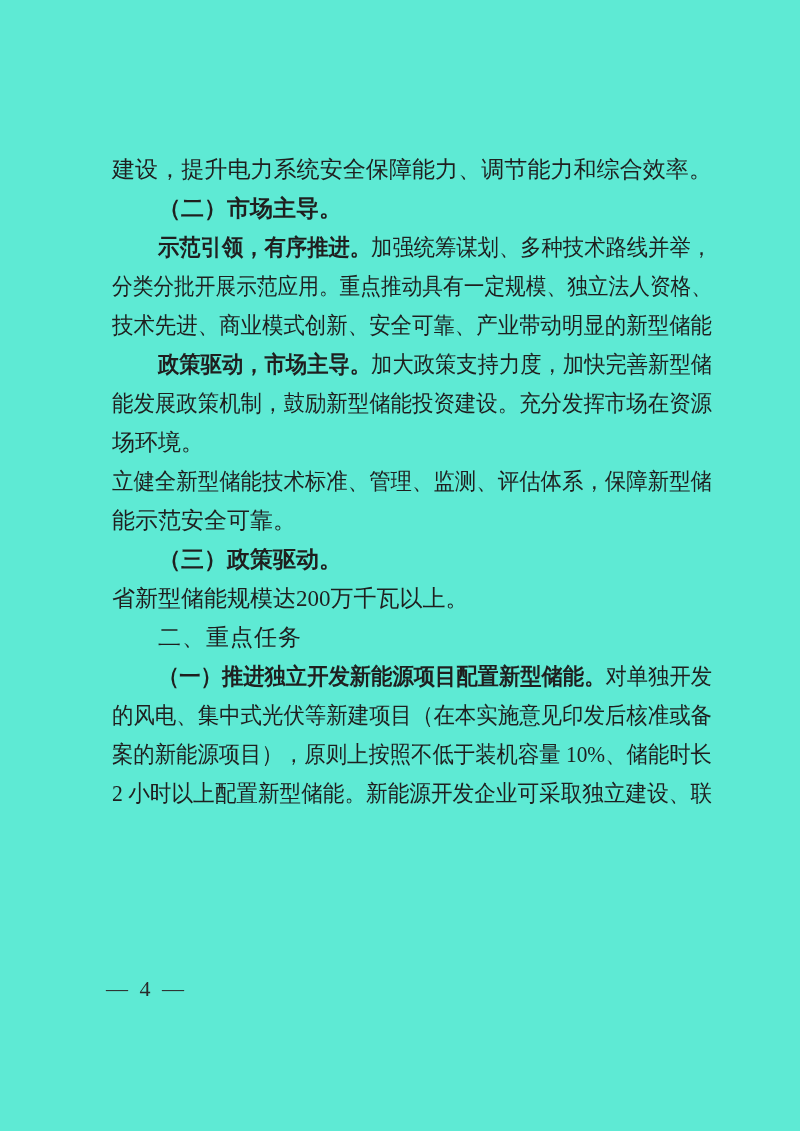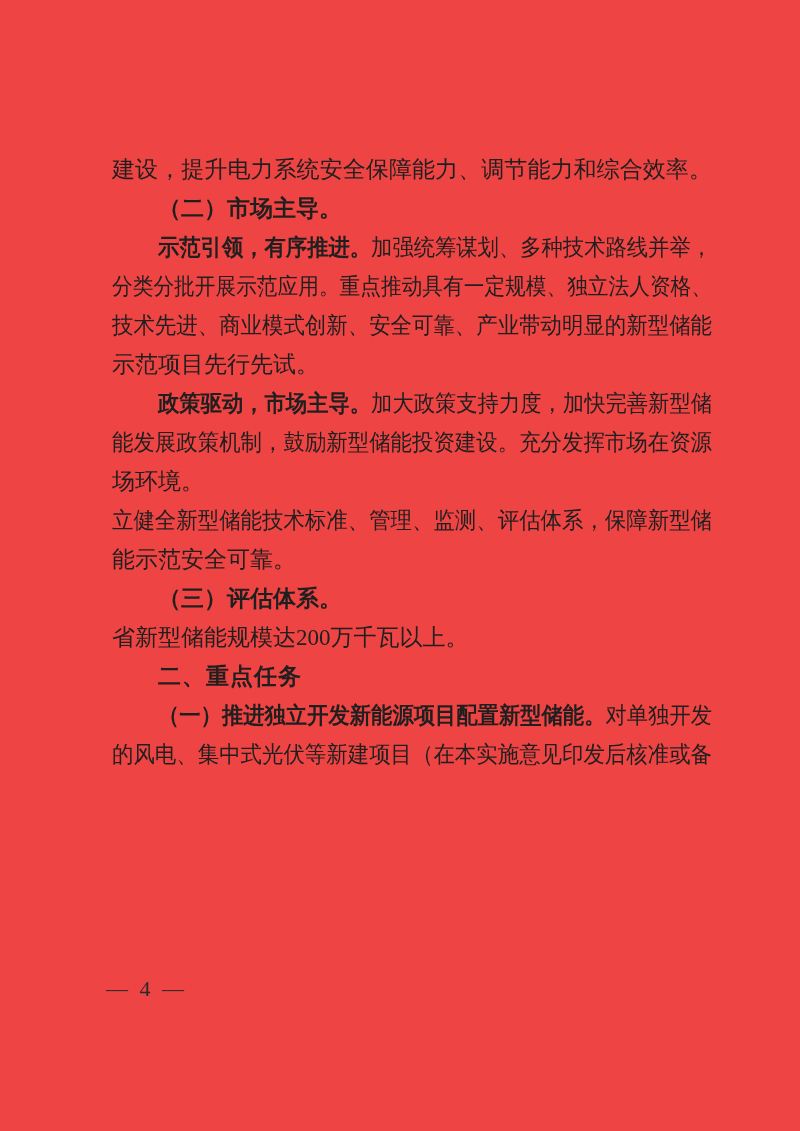--- a/index.html
+++ b/index.html
@@ -4,21 +4,21 @@
 <style>
   html, body {
     margin: 0;
     padding: 0;
     background: #ffffff;
   }
   .page {
     position: relative;
     width: 800px;
     height: 1131px;
-    background: #ef4444;
+    background: #5eead4;
     overflow: hidden;
     font-family: "Liberation Serif", "DejaVu Serif", serif;
     color: #1f1f1f;
   }
   .doc-body {
     position: absolute;
     left: 112px;
     top: 150px;
     width: 600px;
   }
@@ -30,21 +30,21 @@
     letter-spacing: 0px;
   }
   .line-content {
     display: inline-block;
     transform-origin: 0 60%;
     vertical-align: top;
   }
   .seg { font-weight: normal; }
   .seg-bold { font-weight: bold; }
   .seg-hei {
-    font-weight: bold;
+    font-weight: normal;
     font-family: "Liberation Sans", "DejaVu Sans", sans-serif;
     letter-spacing: 1px;
   }
   .page-number {
     position: absolute;
     left: 106px;
     top: 976px;
     font-size: 22px;
     letter-spacing: 3px;
     color: #2a2a2a;
@@ -54,26 +54,27 @@
 </head>
 <body>
 
 <div class="page">
   <div class="doc-body" id="doc-body">
       <div class="text-line"><span class="line-content" style="transform: scaleX(1.00334);"><span class="seg">建设，提升电力系统安全保障能力、调节能力和综合效率。</span></span></div>
       <div class="text-line" style="padding-left: 46px;"><span class="line-content"><span class="seg seg-bold">（二）市场主导。</span></span></div>
       <div class="text-line" style="padding-left: 46px;"><span class="line-content" style="transform: scaleX(0.926421);"><span class="seg seg-bold">示范引领，有序推进。</span><span class="seg">加强统筹谋划、多种技术路线并举，</span></span></div>
       <div class="text-line"><span class="line-content" style="transform: scaleX(0.89955);"><span class="seg">分类分批开展示范应用。重点推动具有一定规模、独立法人资格、</span></span></div>
       <div class="text-line"><span class="line-content" style="transform: scaleX(0.931677);"><span class="seg">技术先进、商业模式创新、安全可靠、产业带动明显的新型储能</span></span></div>
-      <div class="text-line"><span class="line-content"><span class="seg">示范项目先行先试。</span></span></div>
       <div class="text-line" style="padding-left: 46px;"><span class="line-content" style="transform: scaleX(0.926421);"><span class="seg seg-bold">政策驱动，市场主导。</span><span class="seg">加大政策支持力度，加快完善新型储</span></span></div>
       <div class="text-line"><span class="line-content" style="transform: scaleX(0.931677);"><span class="seg">能发展政策机制，鼓励新型储能投资建设。充分发挥市场在资源</span></span></div>
       <div class="text-line"><span class="line-content"><span class="seg">场环境。</span></span></div>
       <div class="text-line"><span class="line-content" style="transform: scaleX(0.931677);"><span class="seg">立健全新型储能技术标准、管理、监测、评估体系，保障新型储</span></span></div>
       <div class="text-line"><span class="line-content"><span class="seg">能示范安全可靠。</span></span></div>
-      <div class="text-line" style="padding-left: 46px;"><span class="line-content"><span class="seg seg-bold">（三）评估体系。</span></span></div>
+      <div class="text-line" style="padding-left: 46px;"><span class="line-content"><span class="seg seg-bold">（三）政策驱动。</span></span></div>
       <div class="text-line"><span class="line-content"><span class="seg">省新型储能规模达200万千瓦以上。</span></span></div>
       <div class="text-line" style="padding-left: 46px;"><span class="line-content"><span class="seg seg-hei">二、重点任务</span></span></div>
       <div class="text-line" style="padding-left: 46px;"><span class="line-content" style="transform: scaleX(0.926421);"><span class="seg seg-bold">（一）推进独立开发新能源项目配置新型储能。</span><span class="seg">对单独开发</span></span></div>
       <div class="text-line"><span class="line-content" style="transform: scaleX(0.931677);"><span class="seg">的风电、集中式光伏等新建项目（在本实施意见印发后核准或备</span></span></div>
+      <div class="text-line"><span class="line-content" style="transform: scaleX(0.928905);"><span class="seg">案的新能源项目），原则上按照不低于装机容量 10%、储能时长</span></span></div>
+      <div class="text-line"><span class="line-content" style="transform: scaleX(0.940071);"><span class="seg">2 小时以上配置新型储能。新能源开发企业可采取独立建设、联</span></span></div>
     </div>
   <div class="page-number">— 4 —</div>
 </div>
 
 </body></html>

